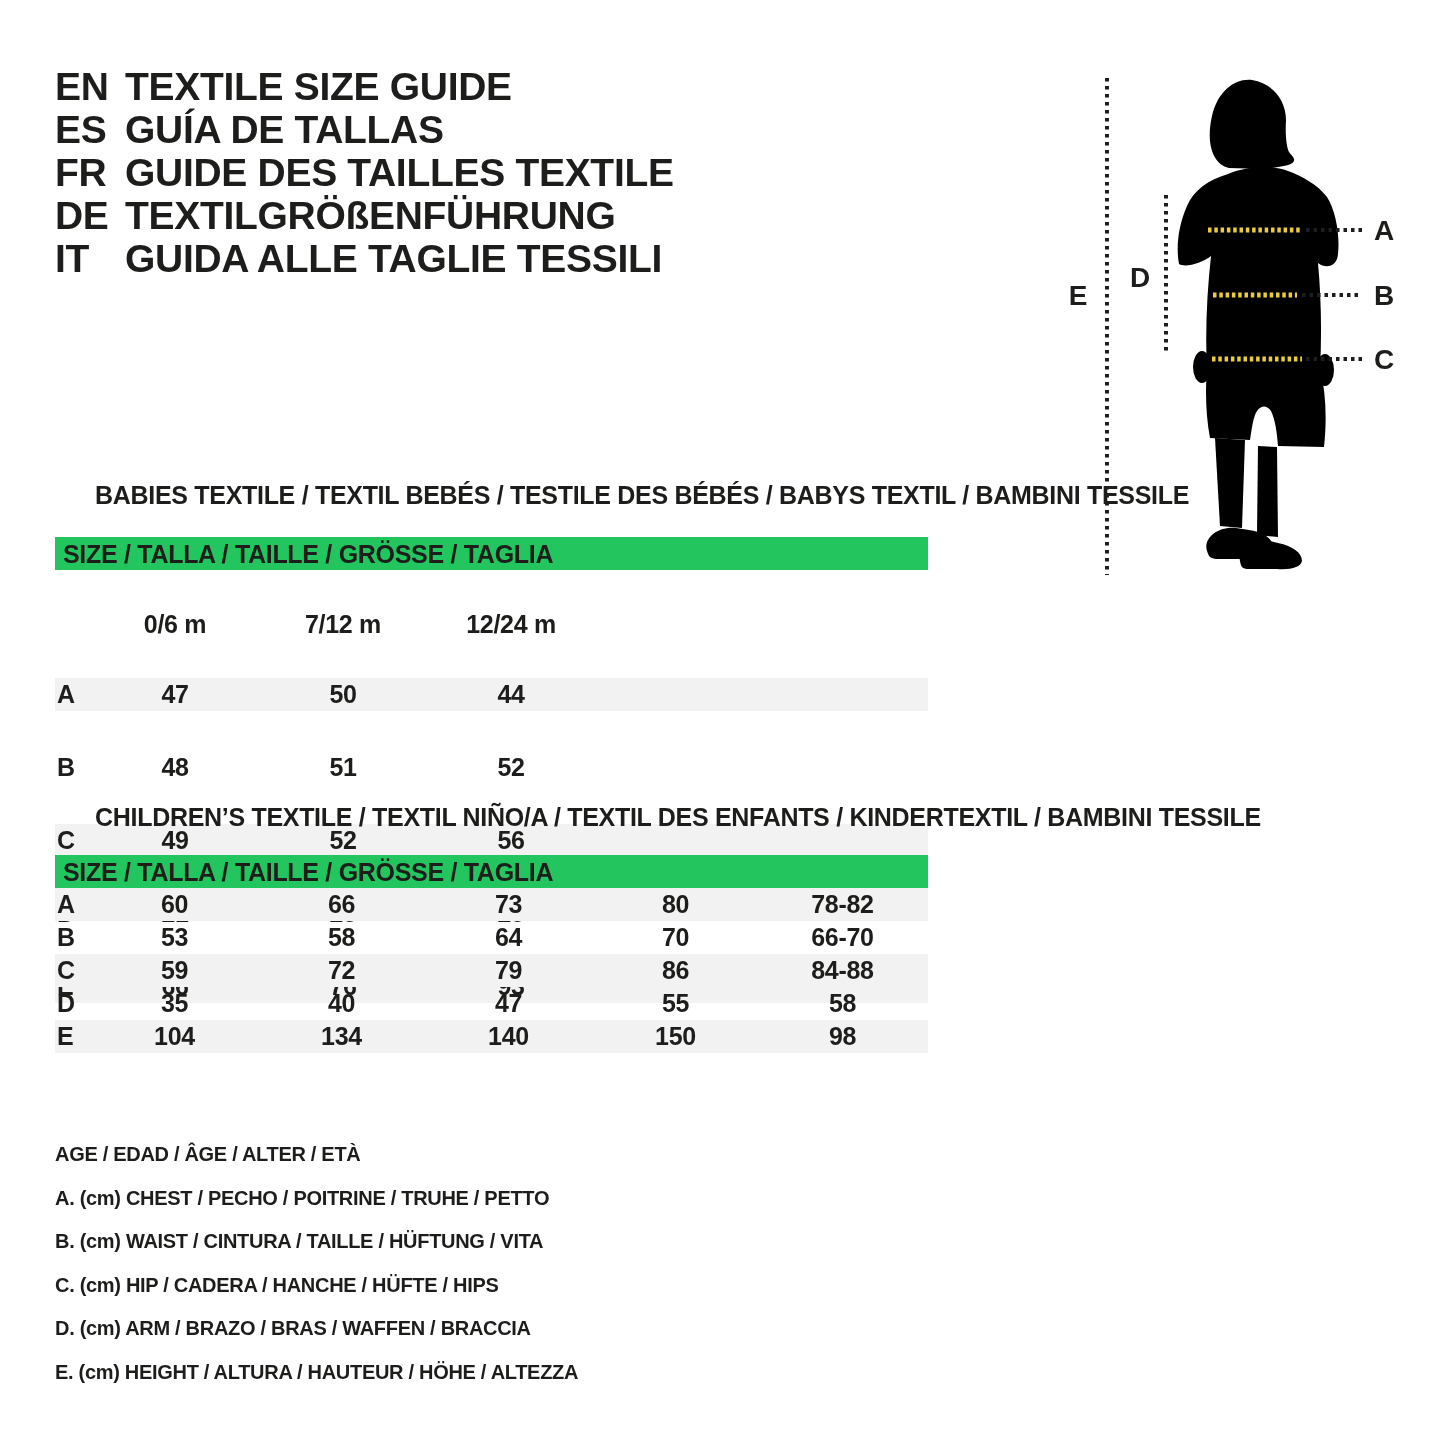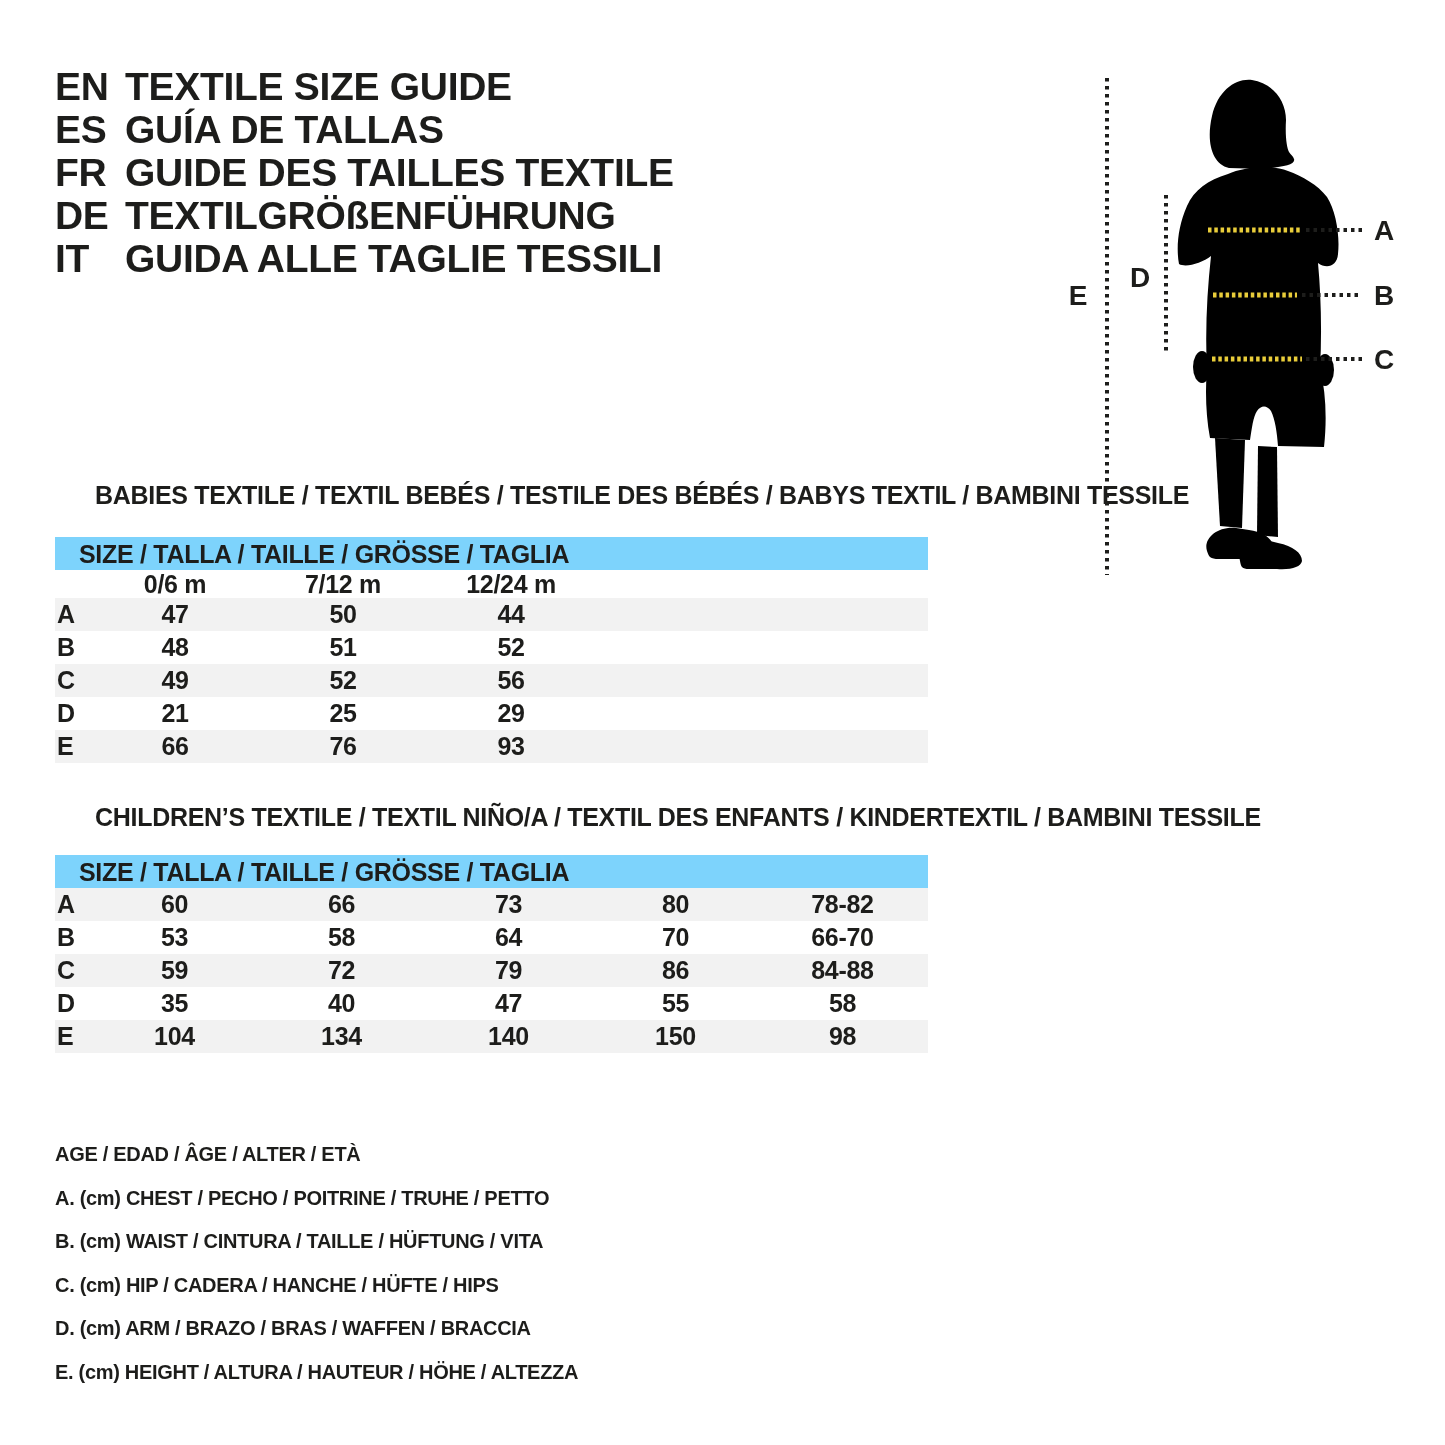--- a/index.html
+++ b/index.html
@@ -21,23 +21,23 @@
   .figure-svg{position:absolute;left:1040px;top:55px;width:405px;height:545px;}
   .figure-svg text{font-family:"Liberation Sans",sans-serif;font-weight:bold;font-size:28px;fill:#1d1d1b;}
   
   .section-title{position:absolute;left:55px;font-size:25px;line-height:26px;white-space:nowrap;margin-left:40px;}
   .babies-title{top:482px;}
   .children-title{top:804px;}
   
   .size-table{position:absolute;left:55px;width:873px;}
   .babies-table{top:537px;}
   .children-table{top:855px;}
-  .size-bar{height:33px;line-height:34px;background:#7dd3fc;padding-left:24px;font-size:25px;box-sizing:border-box;}
+  .size-bar{height:33px;line-height:34px;background:#22c55e;padding-left:8px;font-size:25px;box-sizing:border-box;}
   .trow{display:grid;height:33px;line-height:33px;font-size:25px;}
-  .babies-table .trow{grid-template-columns:36px 168px 168px 168px;}
+  .babies-table .trow{grid-template-columns:36px 168px 168px 168px;margin-top:40px;}
   .children-table .trow{grid-template-columns:36px 167px 167px 167px 167px 167px;}
   .thead{height:28px;line-height:29px;}
   .stripe{background:#f2f2f2;}
   .rlabel{text-align:left;padding-left:2px;}
   .val{text-align:center;}
   
   .legend{position:absolute;left:55px;top:1133px;font-size:20px;line-height:43.5px;}
   .legend div{white-space:nowrap;}
 </style>
 </head>

